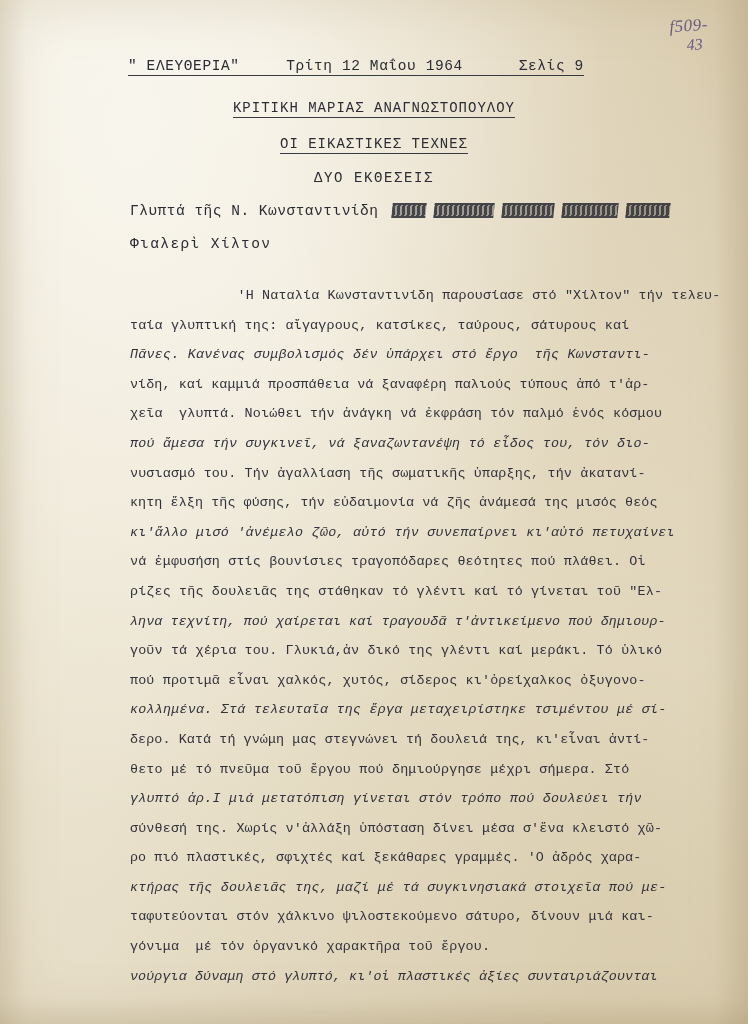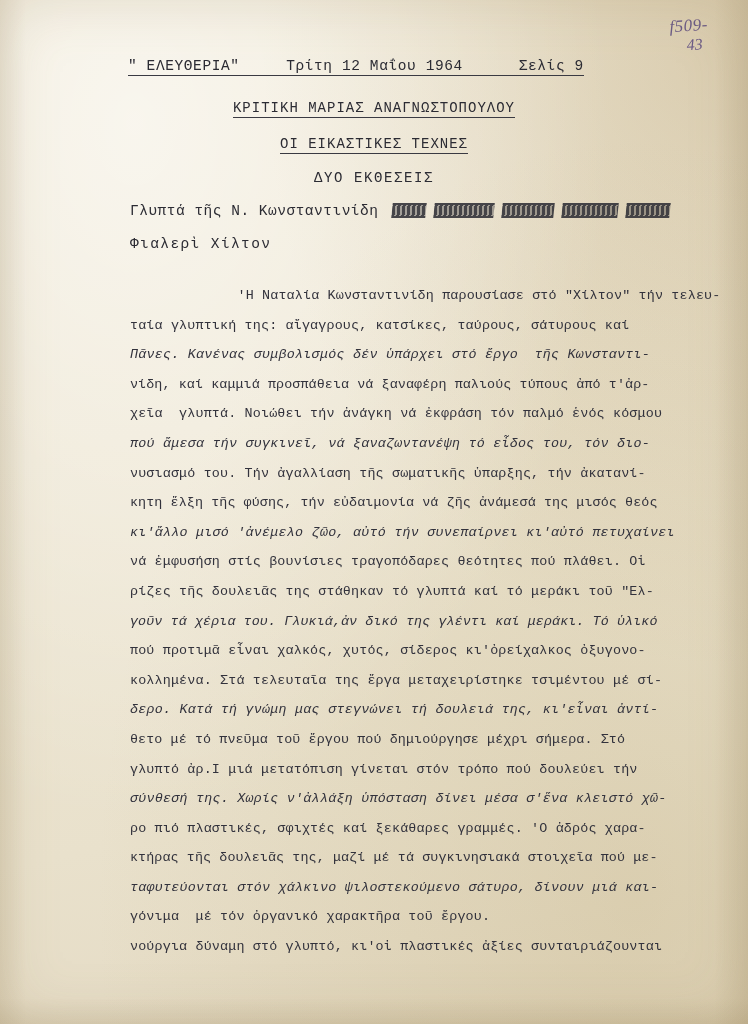--- a/index.html
+++ b/index.html
@@ -244,21 +244,22 @@
         <span class="line">        'Η Ναταλία Κωνσταντινίδη παρουσίασε στό "Χίλτον" τήν τελευ-</span>
         <span class="line ind">ταία γλυπτική της: αἴγαγρους, κατσίκες, ταύρους, σάτυρους καί</span>
         <span class="line ind">Πᾶνες. Κανένας συμβολισμός δέν ὑπάρχει στό ἔργο  τῆς Κωνσταντι-</span>
         <span class="line ind">νίδη, καί καμμιά προσπάθεια νά ξαναφέρη παλιούς τύπους ἀπό τ'ἀρ-</span>
         <span class="line ind">χεῖα  γλυπτά. Νοιώθει τήν ἀνάγκη νά ἐκφράση τόν παλμό ἑνός κόσμου</span>
         <span class="line ind">πού ἄμεσα τήν συγκινεῖ, νά ξαναζωντανέψη τό εἶδος του, τόν διο-</span>
         <span class="line ind">νυσιασμό του. Τήν ἀγαλλίαση τῆς σωματικῆς ὑπαρξης, τήν ἀκατανί-</span>
         <span class="line ind">κητη ἕλξη τῆς φύσης, τήν εὐδαιμονία νά ζῆς ἀνάμεσά της μισός θεός</span>
         <span class="line ind">κι'ἄλλο μισό 'ἀνέμελο ζῶο, αὐτό τήν συνεπαίρνει κι'αὐτό πετυχαίνει</span>
         <span class="line ind">νά ἐμφυσήση στίς βουνίσιες τραγοπόδαρες θεότητες πού πλάθει. Οἱ</span>
-        <span class="line ind">ρίζες τῆς δουλειᾶς της στάθηκαν τό γλυπτά καί τό μεράκι τοῦ "Ελ-</span>
+        <span class="line ind">ρίζες τῆς δουλειᾶς της στάθηκαν τό γλέντι καί τό γίνεται τοῦ "Ελ-</span>
+        <span class="line ind">ληνα τεχνίτη, πού χαίρεται καί τραγουδᾶ τ'ἀντικείμενο πού δημιουρ-</span>
         <span class="line ind">γοῦν τά χέρια του. Γλυκιά,ἀν δικό της γλέντι καί μεράκι. Τό ὑλικό</span>
         <span class="line ind">πού προτιμᾶ εἶναι χαλκός, χυτός, σίδερος κι'ὀρείχαλκος ὀξυγονο-</span>
         <span class="line ind">κολλημένα. Στά τελευταῖα της ἔργα μεταχειρίστηκε τσιμέντου μέ σί-</span>
         <span class="line ind">δερο. Κατά τή γνώμη μας στεγνώνει τή δουλειά της, κι'εἶναι ἀντί-</span>
         <span class="line ind">θετο μέ τό πνεῦμα τοῦ ἔργου πού δημιούργησε μέχρι σήμερα. Στό</span>
         <span class="line ind">γλυπτό ἀρ.Ι μιά μετατόπιση γίνεται στόν τρόπο πού δουλεύει τήν</span>
         <span class="line ind">σύνθεσή της. Χωρίς ν'ἀλλάξη ὑπόσταση δίνει μέσα σ'ἕνα κλειστό χῶ-</span>
         <span class="line ind">ρο πιό πλαστικές, σφιχτές καί ξεκάθαρες γραμμές. 'Ο ἀδρός χαρα-</span>
         <span class="line ind">κτήρας τῆς δουλειᾶς της, μαζί μέ τά συγκινησιακά στοιχεῖα πού με-</span>
         <span class="line ind">ταφυτεύονται στόν χάλκινο ψιλοστεκούμενο σάτυρο, δίνουν μιά και-</span>

